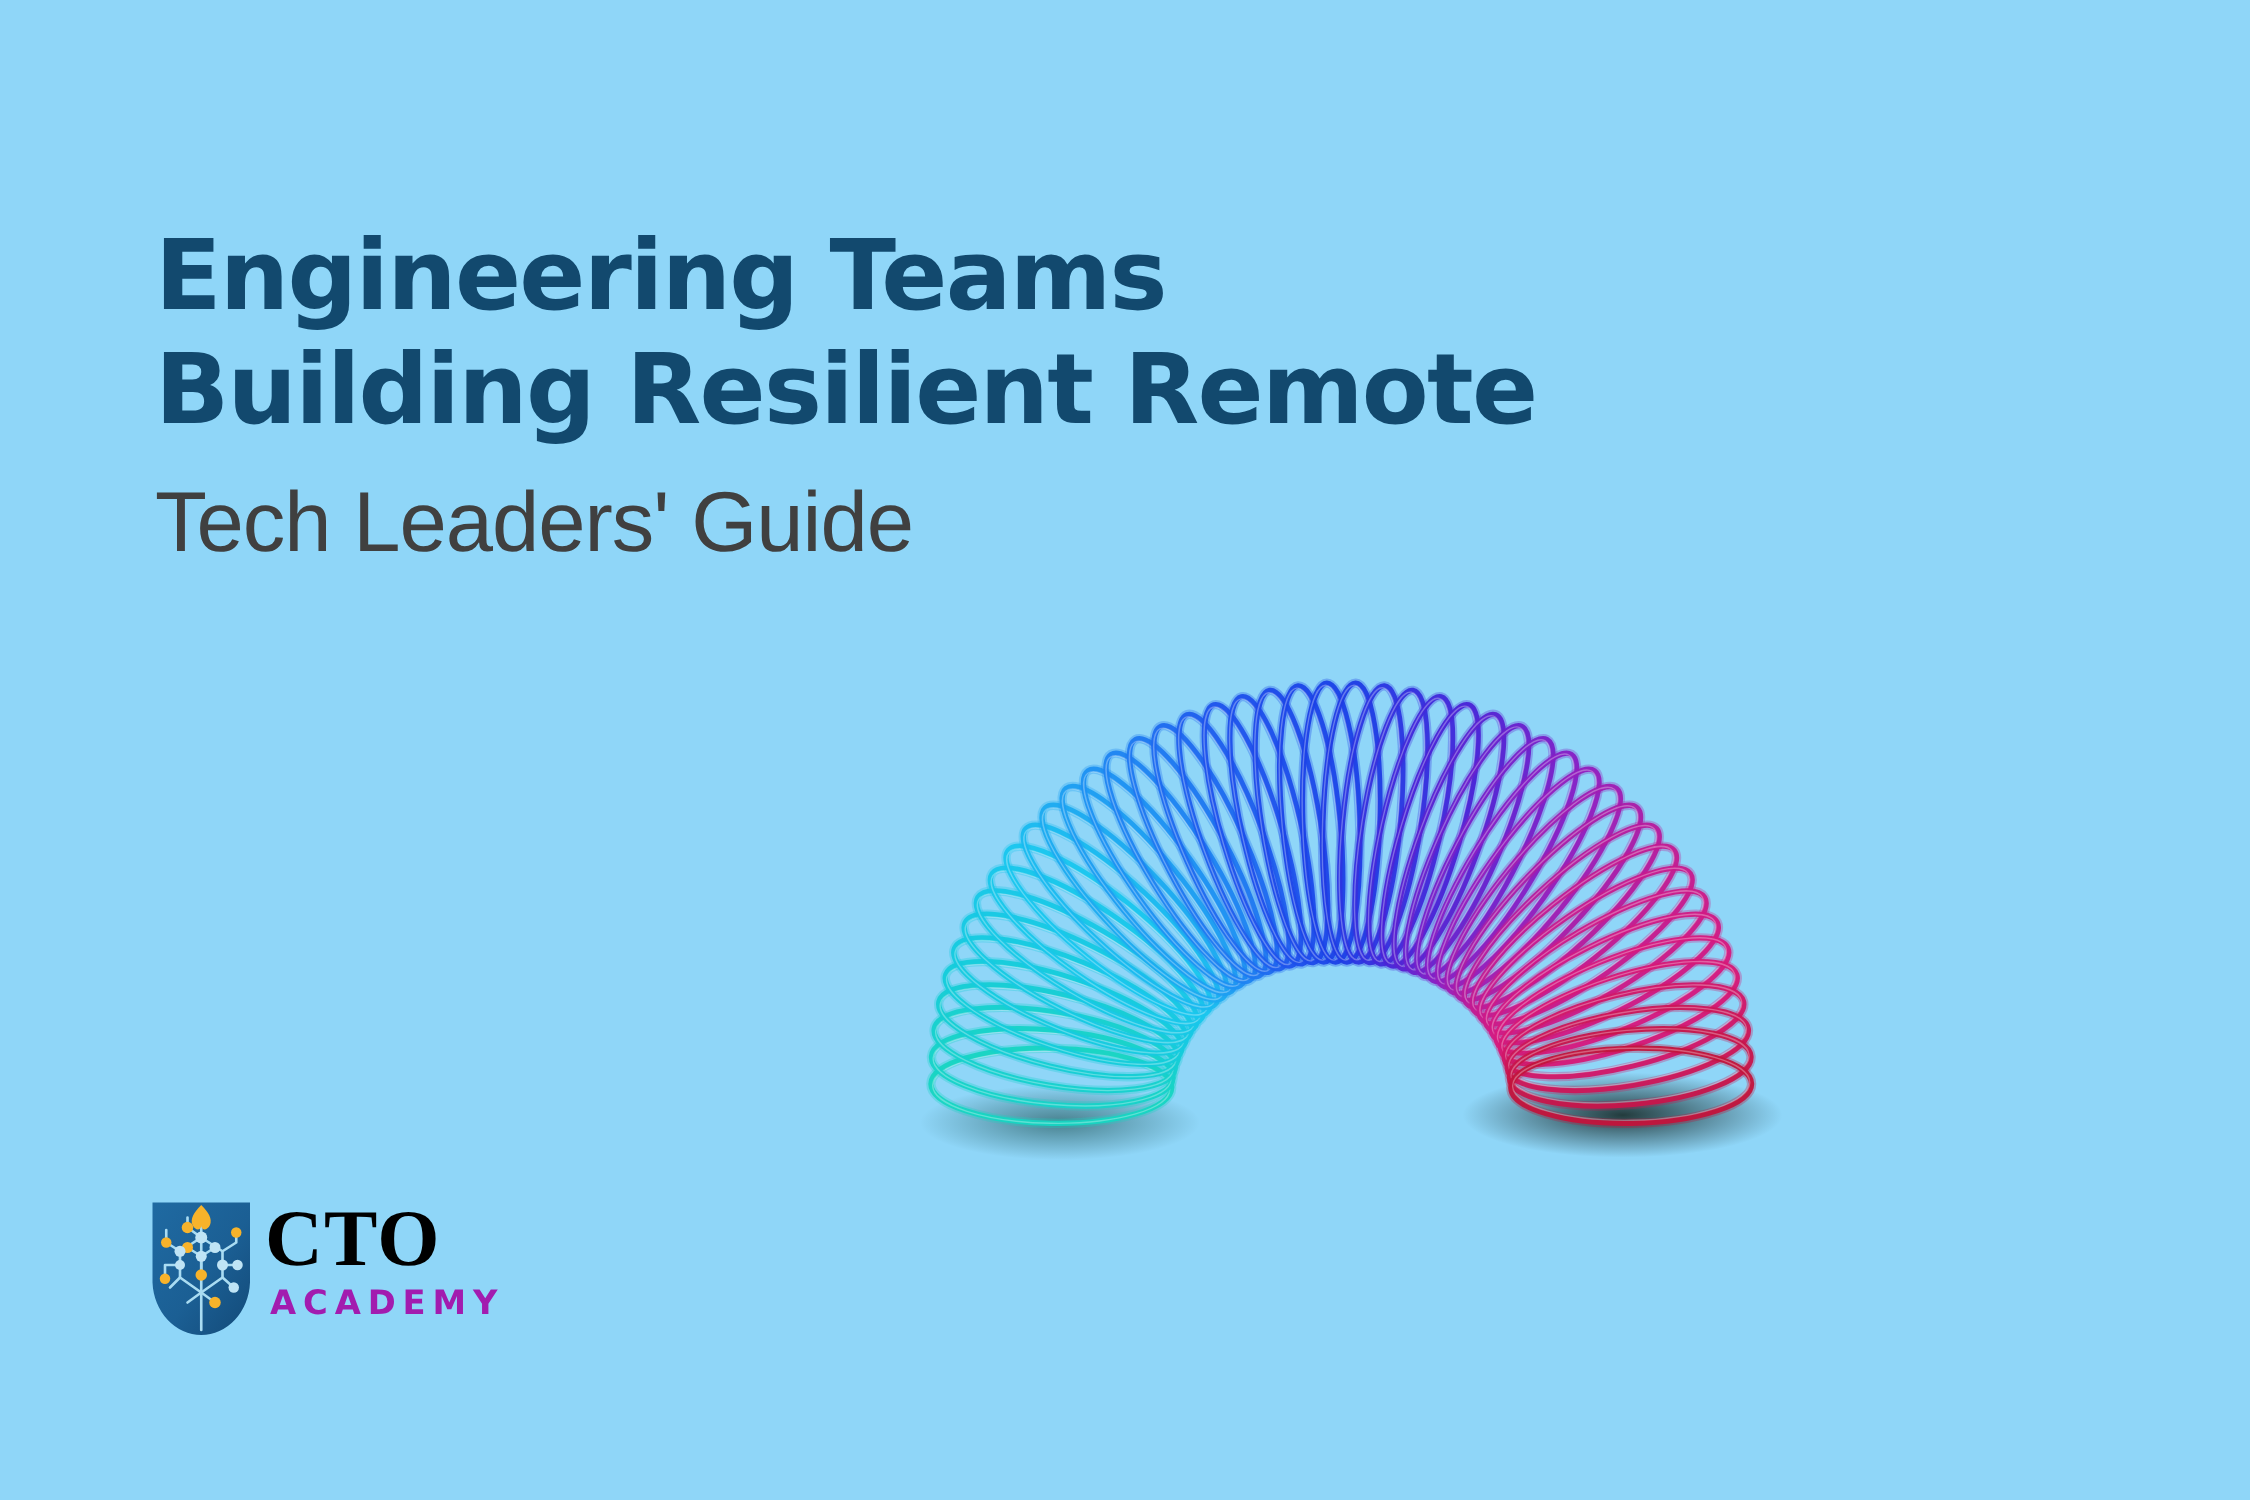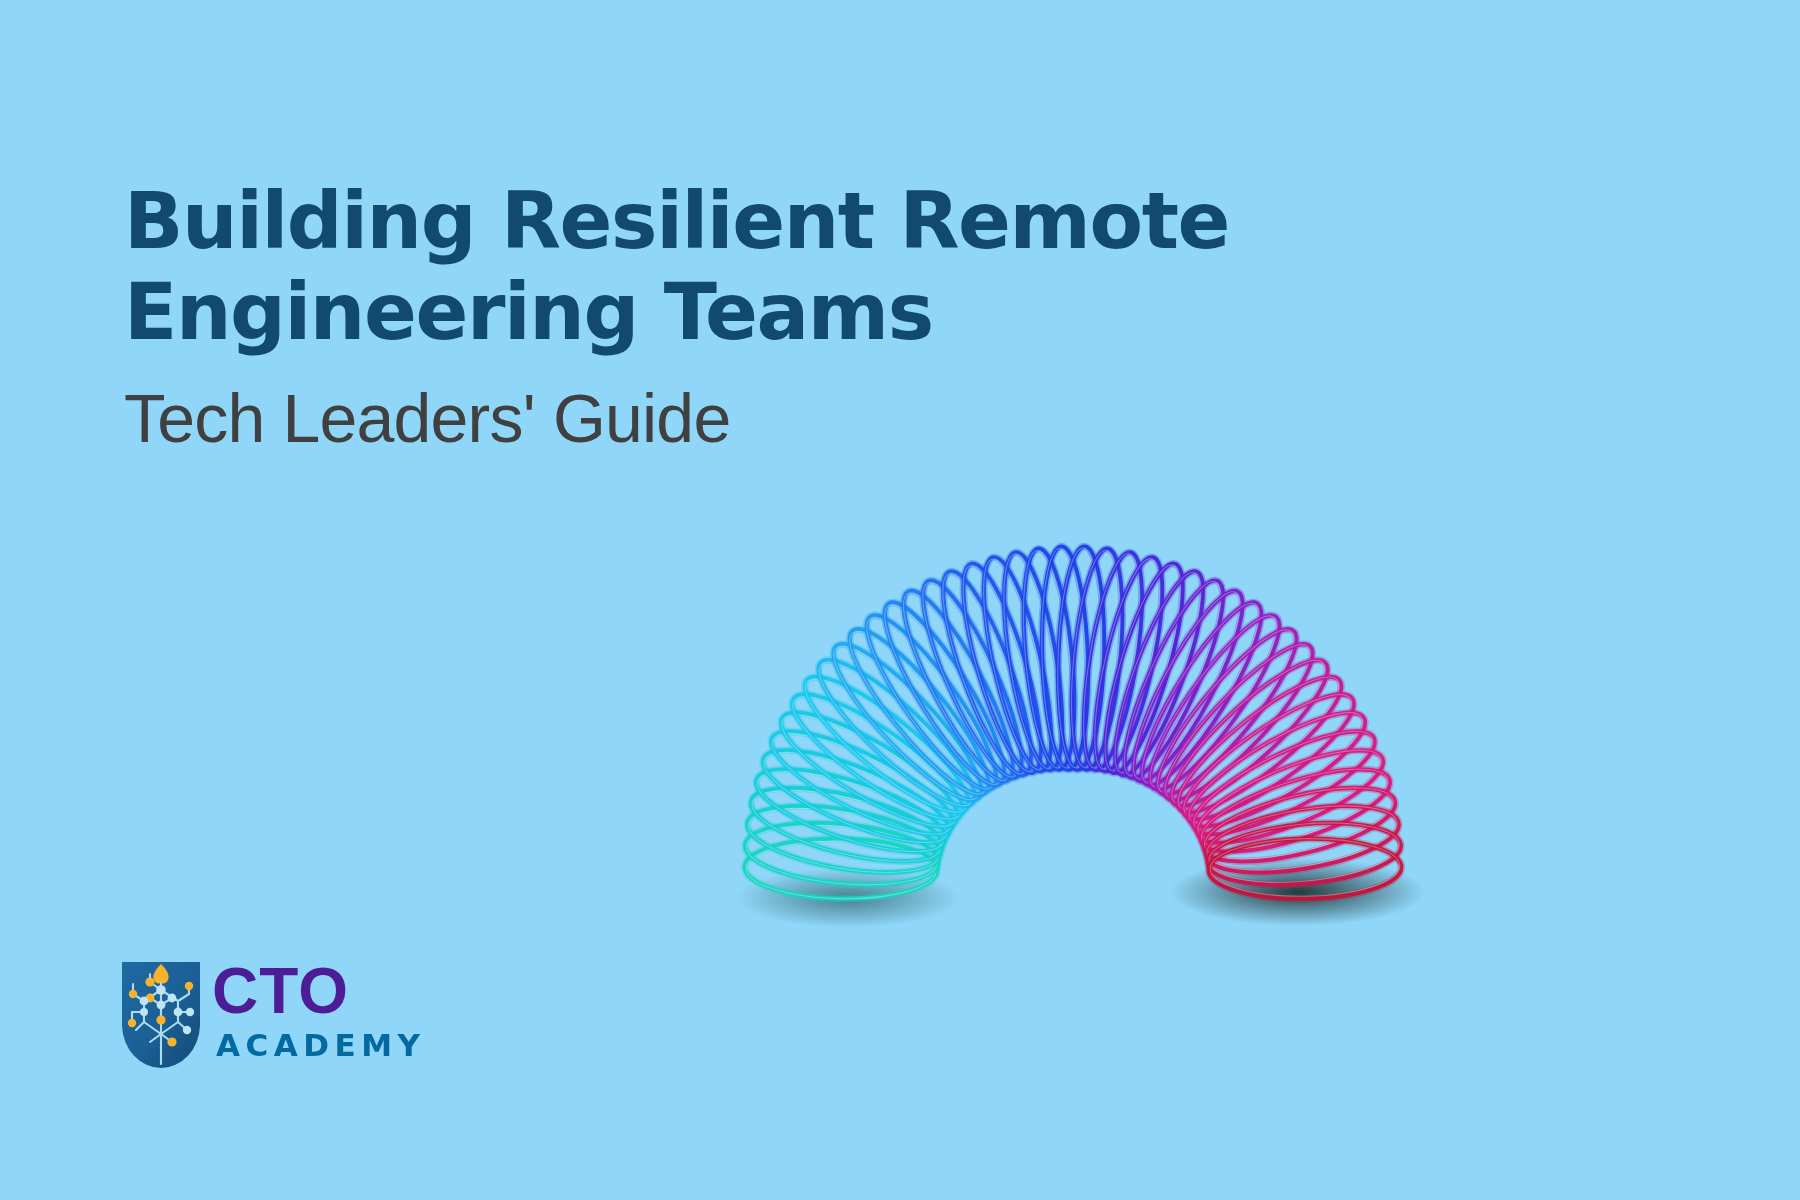--- a/index.html
+++ b/index.html
@@ -57,54 +57,54 @@
     height: 110px;
     flex: none;
   }
   #logo-words {
     margin-left: 10px;
     display: flex;
     flex-direction: column;
     justify-content: flex-start;
   }
   #logo-cto {
-    font-family: Liberation Sans, sans-serif;
+    font-family: Liberation Serif, serif;
     font-weight: 700;
     font-size: 64px;
     line-height: 0.98;
     letter-spacing: 1px;
-    color: #4c1d95;
+    color: #000000;
   }
   #logo-academy {
     margin-top: 4px;
     margin-left: 4px;
     font-family: "DejaVu Sans", "Liberation Sans", sans-serif;
     font-weight: 700;
-    font-size: 31px;
+    font-size: 27px;
     letter-spacing: 5.5px;
-    color: #0369a1;
+    color: #a21caf;
   }
 
   
   #slinky {
     position: absolute;
     left: 700px;
     top: 500px;
     width: 740px;
     height: 440px;
   }
 </style>
 </head>
 <body>
 
 <div id="banner" style="background: rgb(143, 214, 248);">
 
   <div id="text-block">
+    <div class="title-line">Engineering Teams</div>
     <div class="title-line">Building Resilient Remote</div>
-    <div class="title-line">Engineering Teams</div>
     <div id="subtitle">Tech Leaders' Guide</div>
   </div>
 
   <div id="logo">
 
     <div id="logo-shield-wrap">
       <svg viewBox="0 0 82 110" width="82" height="110" aria-hidden="true">
         <defs>
           <clipPath id="shieldClip">
             <path d="M2,2 H80 V66 A39,44 0 0 1 41,108 A39,44 0 0 1 2,66 Z"></path>

